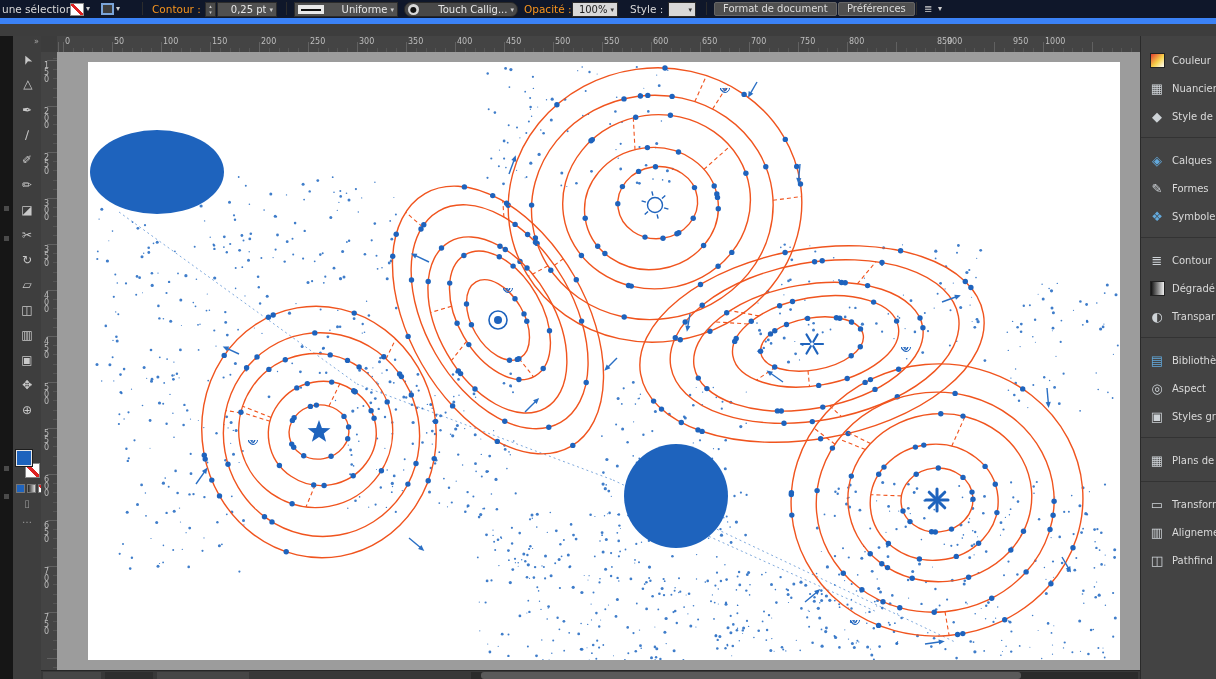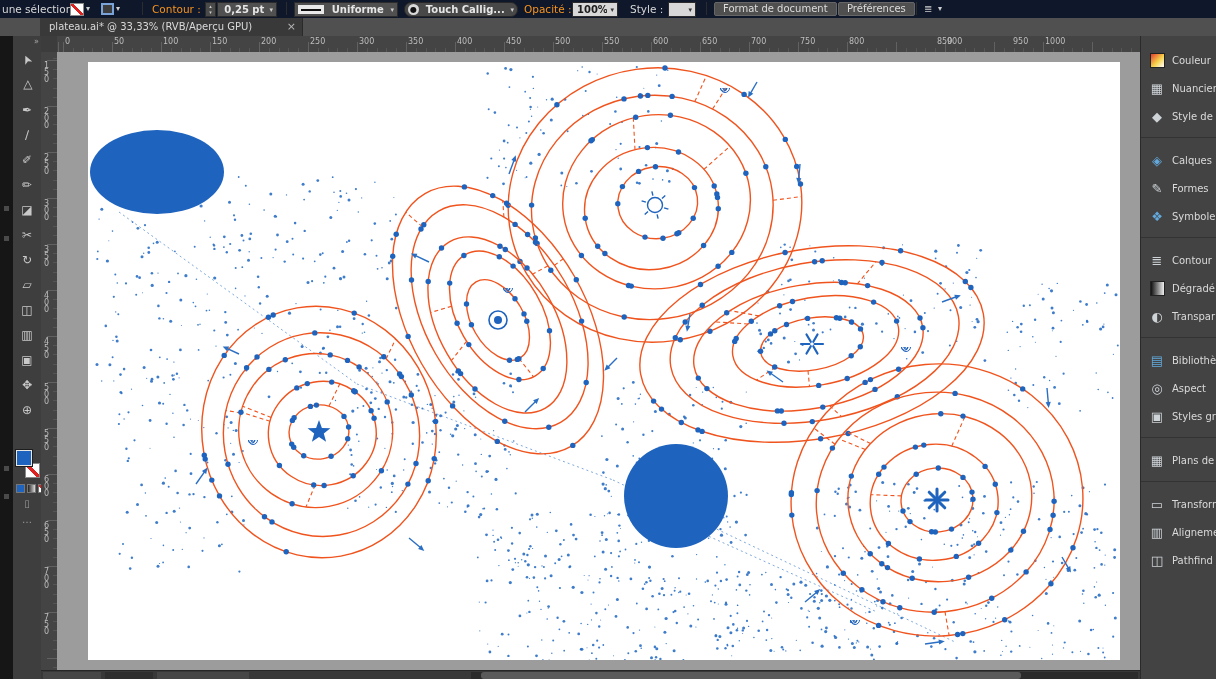--- a/index.html
+++ b/index.html
@@ -11,21 +11,21 @@
   .tb-label{position:absolute;top:3px;font-size:10.5px;color:#d8d8d8;white-space:nowrap;}
   .tb-label.orange{color:#f7941d;}
   .caret{position:absolute;top:4px;font-size:8px;color:#cfcfcf;cursor:default;}
   .vsep{position:absolute;top:2px;width:1px;height:13px;background:#2c2c2c;}
   .sw{position:absolute;top:3px;width:12px;height:11px;border:1px solid #8a8a8a;background:#fff;}
   .sw.none{background-image:linear-gradient(45deg,transparent 42%,#d22 42%,#d22 58%,transparent 58%);}
   .sw.bluebox{background:#3d3d3d;border:2px solid #7aa4d9;width:9px;height:8px;}
   .stepper{position:absolute;top:2px;width:9px;height:13px;display:flex;flex-direction:column;align-items:center;background:#4a4a4a;border:1px solid #2b2b2b;}
   .stepper i{font-style:normal;font-size:5px;line-height:6px;color:#ccc;}
   .dd{position:absolute;top:2px;height:13px;display:inline-flex;align-items:center;font-size:10px;border:1px solid #2b2b2b;}
-  .dd b{flex:1;text-align:center;padding-left:4px;font-weight:bold;white-space:nowrap;overflow:hidden;}
+  .dd b{flex:1;text-align:right;padding-left:4px;font-weight:normal;white-space:nowrap;overflow:hidden;}
   .dd em{font-style:normal;font-size:7px;padding:0 3px;}
   .dd.dark{background:#505050;color:#e6e6e6;}
   .dd.dark em{color:#cfcfcf;}
   .dd.light{background:#d8d8d8;color:#1c1c1c;}
   .dd.light em{color:#333;}
   .dd.pill{background:#484848;color:#e6e6e6;border-radius:7px;border:1px solid #262626;}
   .dd.pill em{color:#cfcfcf;}
   .linechip{width:26px;height:9px;background:#e9e9e9;margin-left:3px;background-image:linear-gradient(#111,#111);background-size:20px 2px;background-position:center;background-repeat:no-repeat;}
   .dotchip{width:11px;height:11px;margin-left:3px;border-radius:50%;background:#d9d9d9;color:#111;font-size:8px;line-height:11px;text-align:center;}
   .tb-btn{position:absolute;top:2px;height:14px;background:#4f4f4f;border:1px solid #666;border-radius:2px;color:#dcdcdc;font-size:10px;line-height:12px;padding:0 8px;font-family:inherit;}
@@ -130,26 +130,20 @@
         <em>▾</em>
       </span>
     <span class="vsep" style="left:706px"></span>
     <button class="tb-btn" style="left:714px">Format de document</button>
     <button class="tb-btn" style="left:838px">Préférences</button>
     <span class="vsep" style="left:916px"></span>
     <span class="tb-icon" style="left:924px">≣</span>
     <span class="caret" style="left:938px">▾</span>
   </div>
 
-  <div id="tab-bar">
-    <div id="doc-tab">
-      <span class="t">plateau.ai* @ 33,33% (RVB/Aperçu GPU)</span>
-      <span class="x">×</span>
-    </div>
-  </div>
 
   <div id="edge-strip">
     <span class="mk" style="top:170px"></span>
     <span class="mk" style="top:200px"></span>
     <span class="mk" style="top:430px"></span>
     <span class="mk" style="top:458px"></span>
   </div>
 
   <div id="toolbar">
     <span class="chev">»</span>

